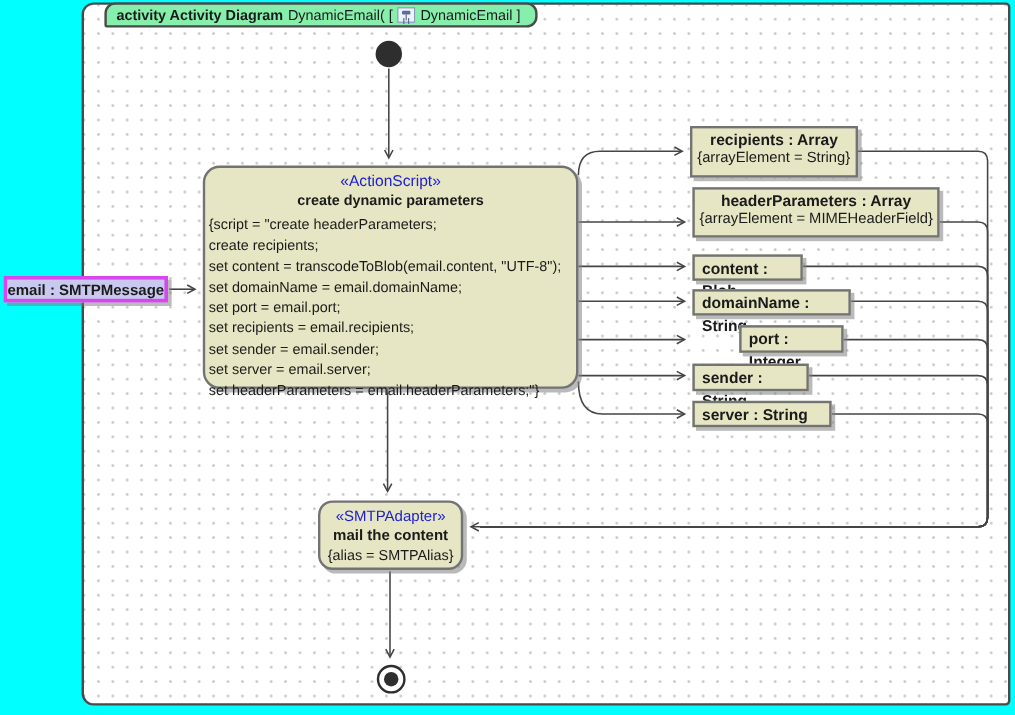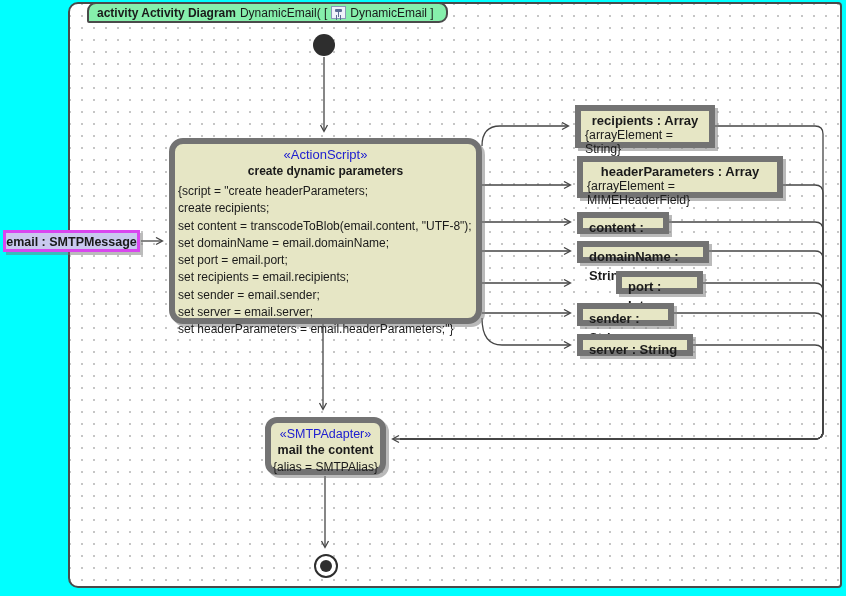--- a/index.html
+++ b/index.html
@@ -33,21 +33,21 @@
   }
   .tab .bold{font-weight:bold;}
   .diagicon{width:15px;height:13px;border:1px solid #8898b8;background:#eef2fb;
     display:inline-block;position:relative;box-sizing:border-box;}
   .diagicon:before{content:"";position:absolute;left:3px;top:2px;width:7px;height:3px;
     background:#5a6f96;border-radius:1px;}
   .diagicon:after{content:"";position:absolute;left:6px;top:5px;width:1px;height:5px;
     background:#5a6f96;box-shadow:-2px 3px 0 0 #5a6f96,2px 3px 0 0 #5a6f96;}
   
   .node{position:absolute;box-sizing:border-box;z-index:3;}
-  .tan{background:#e6e6c5;border:6px solid #737373;
+  .tan{background:#e6e6c5;border:2px solid #737373;
        box-shadow:3px 3px 0 rgba(130,130,130,.55);}
   .round{border-radius:14px;}
   .action{left:169px;top:138px;width:313px;height:186px;padding-top:3px;}
   .stereo{text-align:center;font-size:13px;color:#2020d0;height:17px;}
   .aname{text-align:center;font-size:12px;font-weight:bold;height:18px;}
   .script{font-size:12px;line-height:16.3px;padding:1px 3px 0 3px;white-space:pre;overflow:hidden;}
   .adapter{left:265px;top:417px;width:121px;height:58px;border-radius:12px;padding-top:4px;}
   .adapter .stereo{height:16px;font-size:12.5px;}
   .adapter .aname{height:17px;font-size:12.5px;}
   .adapter .tagline{text-align:center;font-size:12px;}

